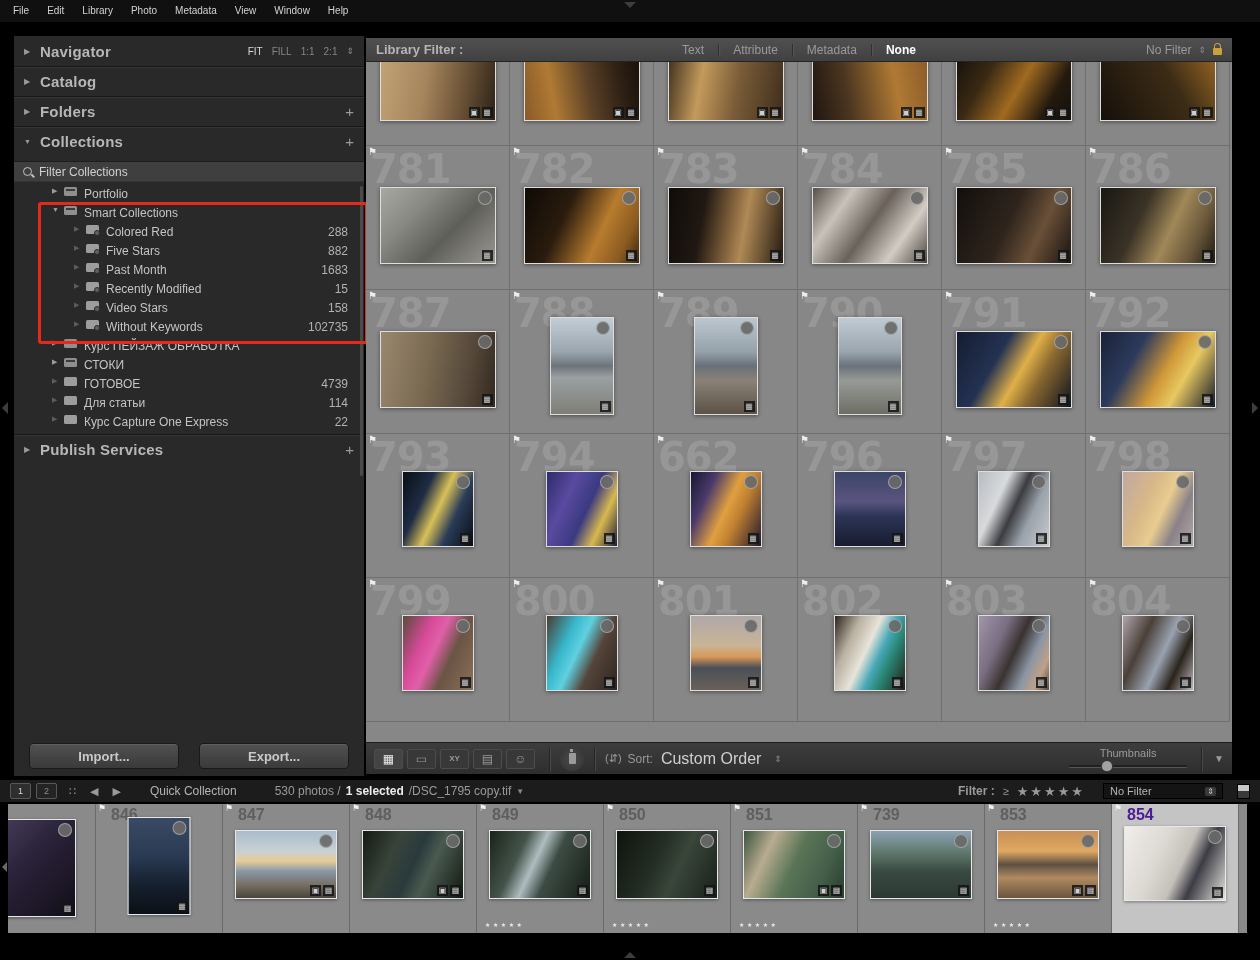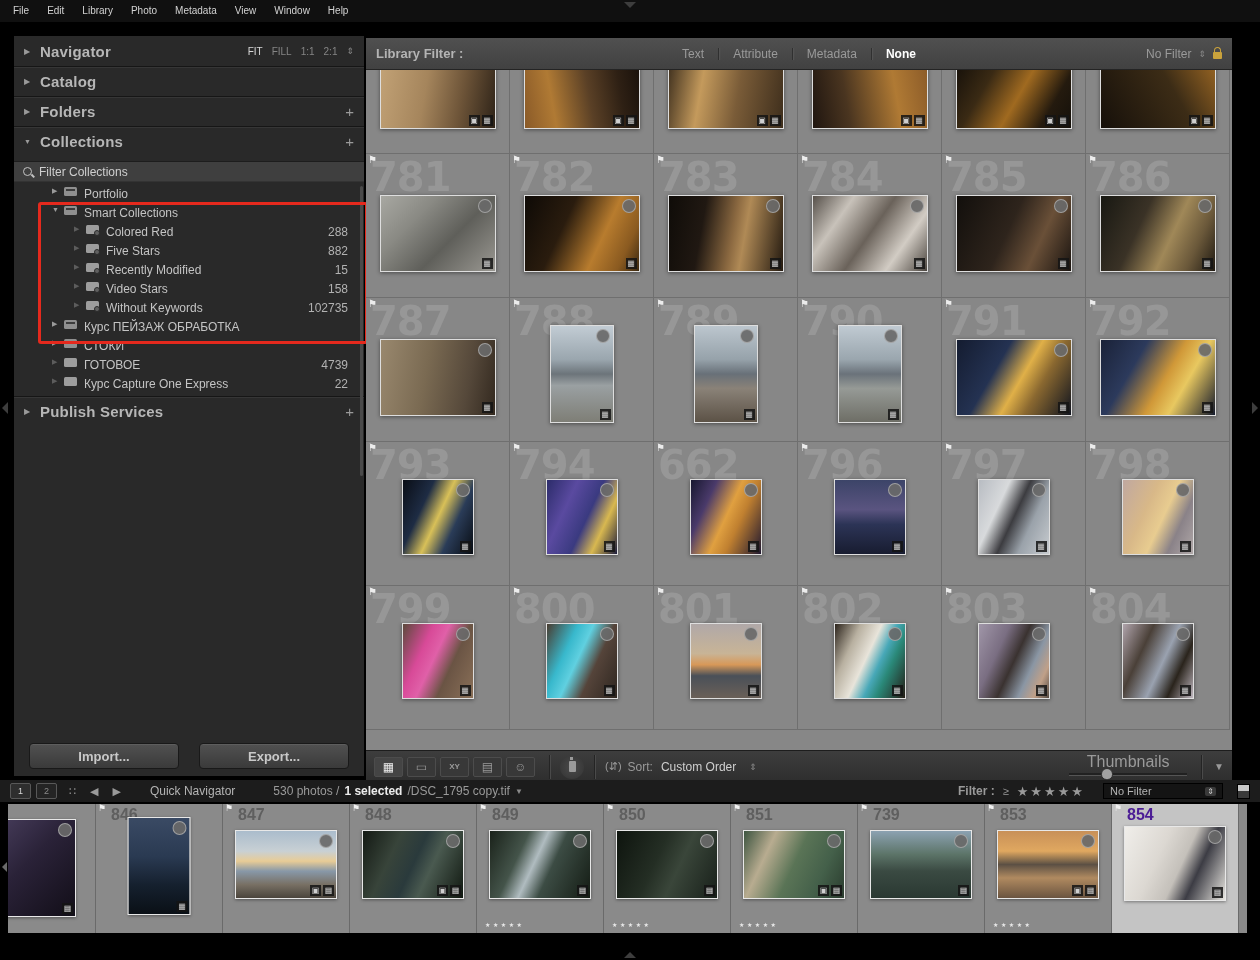--- a/index.html
+++ b/index.html
@@ -46,21 +46,21 @@
   .ccount{margin-left:auto;margin-right:16px;color:#b2b2b2}
   .redbox{position:absolute;left:24px;top:166px;width:324px;height:136px;border:3px solid #e5291d;
     border-radius:3px;pointer-events:none;z-index:9}
   .pscroll{position:absolute;right:1px;top:150px;width:3px;height:290px;background:#4a4a4a;border-radius:2px}
   .btnrow{position:absolute;left:0;right:0;bottom:7px;display:flex;justify-content:center;gap:20px}
   .pbtn{width:148px;height:24px;background:linear-gradient(#515151,#3a3a3a);border:1px solid #191919;
     border-radius:4px;color:#c9c9c9;font-size:13px;font-weight:bold;display:flex;align-items:center;
     justify-content:center;box-shadow:inset 0 1px 0 rgba(255,255,255,.08)}
   
   .main{position:absolute;left:366px;top:38px;width:866px;height:736px;z-index:5}
-  .lfbar{height:32px;background:linear-gradient(#505050,#414141);display:flex;align-items:center;
+  .lfbar{height:24px;background:linear-gradient(#505050,#414141);display:flex;align-items:center;
     padding:0 10px;box-sizing:border-box;border-bottom:1px solid #242424;position:relative}
   .lflabel{font-size:13px;font-weight:bold;color:#b4b4b4}
   .lftabs{position:absolute;left:50%;transform:translateX(-50%);display:flex;align-items:center;height:100%}
   .lftab{font-size:12px;color:#9a9a9a;padding:0 14px}
   .lftab.on{color:#fff;font-weight:bold}
   .tsep{width:1px;height:12px;background:#2e2e2e;box-shadow:1px 0 0 #5c5c5c}
   .lfright{margin-left:auto;display:flex;align-items:center;gap:7px}
   .lfpreset{font-size:12px;color:#9a9a9a}
   .lfspin{font-size:9px;color:#8a8a8a}
   .lock{width:9px;height:7px;background:#c9a23c;border-radius:1px;position:relative;margin-top:4px}
@@ -92,24 +92,24 @@
     display:flex;align-items:center;justify-content:center;font-size:12px;color:#9a9a9a}
   .vbtn.on{color:#ececec;background:#444}
   .vbtn .xy{font-size:8px;font-weight:bold;letter-spacing:0}
   .tdiv{width:1px;height:24px;background:#242424;box-shadow:1px 0 0 #4a4a4a;margin:0 10px}
   .spray{width:24px;height:24px;border-radius:50%;background:radial-gradient(#4a4a4a,#333);
     display:flex;align-items:center;justify-content:center}
   .can{width:7px;height:11px;background:#9a9a9a;border-radius:1px;position:relative}
   .can::before{content:"";position:absolute;top:-4px;left:1px;width:3px;height:3px;background:#9a9a9a}
   .sorticon{font-size:11px;color:#9a9a9a;margin-right:6px}
   .sortlabel{font-size:12px;color:#9a9a9a;margin-right:8px}
-  .sortval{font-size:12px;color:#cfcfcf;margin-right:13px}
+  .sortval{font-size:16px;color:#cfcfcf;margin-right:13px}
   .sortspin{font-size:9px;color:#8a8a8a}
   .thumbctl{margin-left:auto;display:flex;flex-direction:column;align-items:center;width:130px;margin-right:6px}
-  .thumblabel{font-size:16px;color:#9a9a9a;line-height:13px}
+  .thumblabel{font-size:11px;color:#9a9a9a;line-height:13px}
   .slider{width:118px;height:11px;position:relative}
   .slider::before{content:"";position:absolute;left:0;right:0;top:5px;height:2px;background:#212121;
     box-shadow:0 1px 0 #555}
   .knob{position:absolute;left:32px;top:0;width:10px;height:10px;border-radius:50% 50% 45% 45%;
     background:#a2a2a2;border:1px solid #2e2e2e}
   .tbcaret{color:#9a9a9a;font-size:10px;margin-left:10px}
   
   .fbar{position:absolute;left:0;top:780px;width:100%;height:22px;background:#1c1c1c;display:flex;
     align-items:center;padding:0 10px;box-sizing:border-box;z-index:6}
   .mon{width:19px;height:14px;border:1px solid #585858;border-radius:2px;background:#2e2e2e;color:#d8d8d8;
@@ -214,20 +214,26 @@
       </div>
       <div class="trow i1">
         <span class="tw dim">▶</span>
         <span class="cicon smart"></span>
         <span class="clabel">Five Stars</span>
         <span class="ccount">882</span>
       </div>
       <div class="trow i1">
         <span class="tw dim">▶</span>
         <span class="cicon smart"></span>
+        <span class="clabel">Past Month</span>
+        <span class="ccount">1683</span>
+      </div>
+      <div class="trow i1">
+        <span class="tw dim">▶</span>
+        <span class="cicon smart"></span>
         <span class="clabel">Recently Modified</span>
         <span class="ccount">15</span>
       </div>
       <div class="trow i1">
         <span class="tw dim">▶</span>
         <span class="cicon smart"></span>
         <span class="clabel">Video Stars</span>
         <span class="ccount">158</span>
       </div>
       <div class="trow i1">
@@ -244,20 +250,26 @@
       <div class="trow i0">
         <span class="tw">▶</span>
         <span class="cicon set"></span>
         <span class="clabel">СТОКИ</span>
       </div>
       <div class="trow i0">
         <span class="tw dim">▶</span>
         <span class="cicon coll"></span>
         <span class="clabel">ГОТОВОЕ</span>
         <span class="ccount">4739</span>
+      </div>
+      <div class="trow i0">
+        <span class="tw dim">▶</span>
+        <span class="cicon coll"></span>
+        <span class="clabel">Для статьи</span>
+        <span class="ccount">114</span>
       </div>
       <div class="trow i0">
         <span class="tw dim">▶</span>
         <span class="cicon coll"></span>
         <span class="clabel">Курс Capture One Express</span>
         <span class="ccount">22</span>
       </div>
     </div>
   <div class="phead">
     <span class="pcaret">▶</span>
@@ -567,21 +579,21 @@
     <span class="tbcaret">▼</span>
   </div>
 </div>
 
 <div class="fbar">
   <span class="mon">1</span>
   <span class="mon dim">2</span>
   <span class="fbico">∷</span>
   <span class="fbico">◀</span>
   <span class="fbico">▶</span>
-  <span class="qc">Quick Navigator</span>
+  <span class="qc">Quick Collection</span>
   <span class="fstatus">
     <span>530 photos /</span>
     <span class="sel">1 selected</span>
     <span>/DSC_1795 copy.tif</span>
     <span class="caret">▼</span>
   </span>
   <span class="fbright">
     <span class="flabel">Filter :</span>
     <span class="gte">≥</span>
     <span class="fstars">★★★★★</span>

